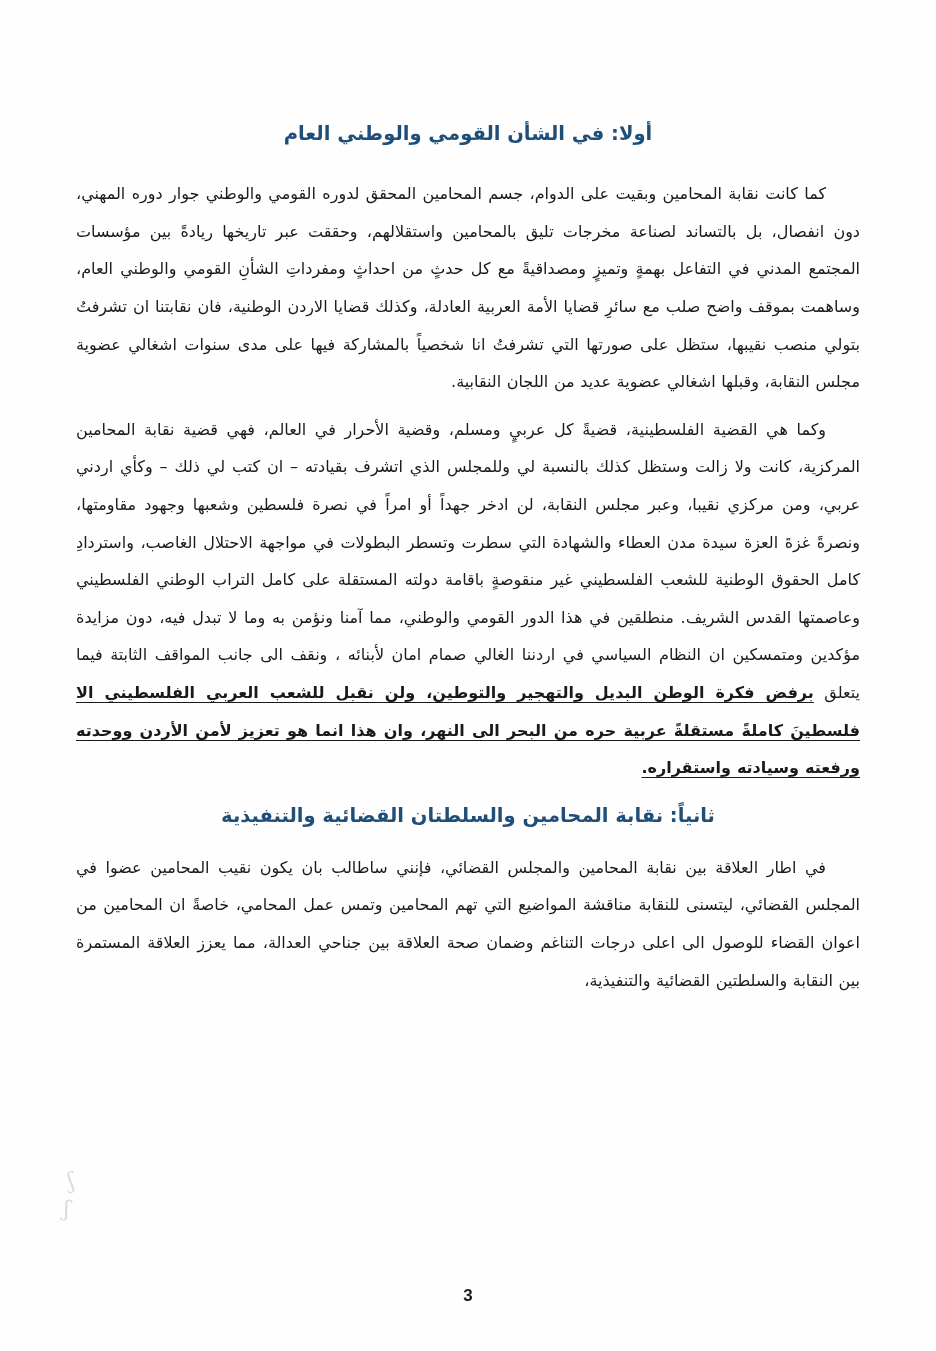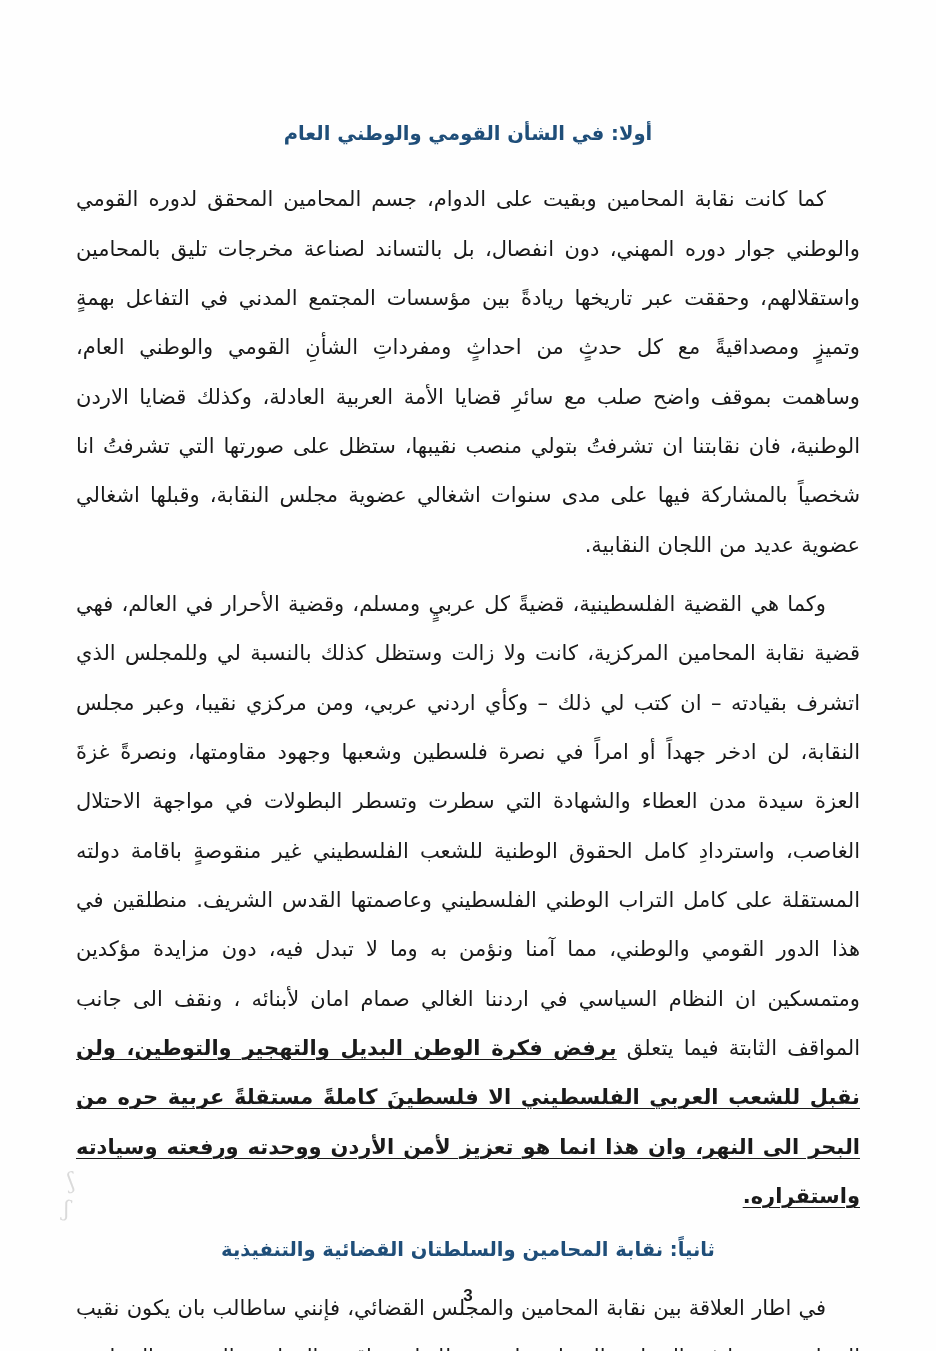--- a/index.html
+++ b/index.html
@@ -41,21 +41,21 @@
   }
 
   .heading-1 { margin: 0 0 26px 0; }
   .heading-2 { margin: 13px 0 18px 0; }
 
   p.body-text {
     direction: rtl;
     text-align: justify;
     text-align-last: right;
     color: #1a1a1a;
-    font-size: 21px;
+    font-size: 16px;
     line-height: 2.35;
     margin: 0 0 10px 0;
     font-weight: normal;
     text-justify: inter-word;
     word-spacing: 0.5px;
   }
 
   p.body-text .indent-lead {
     display: inline-block;
     width: 34px;

